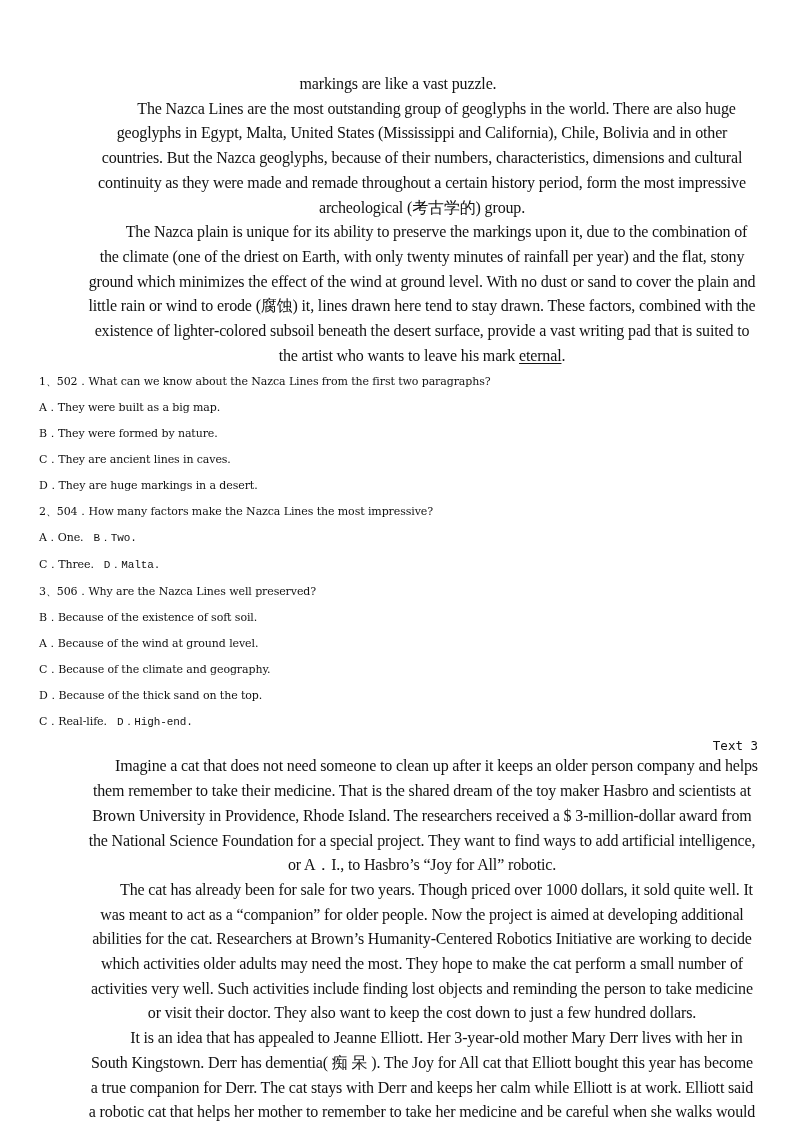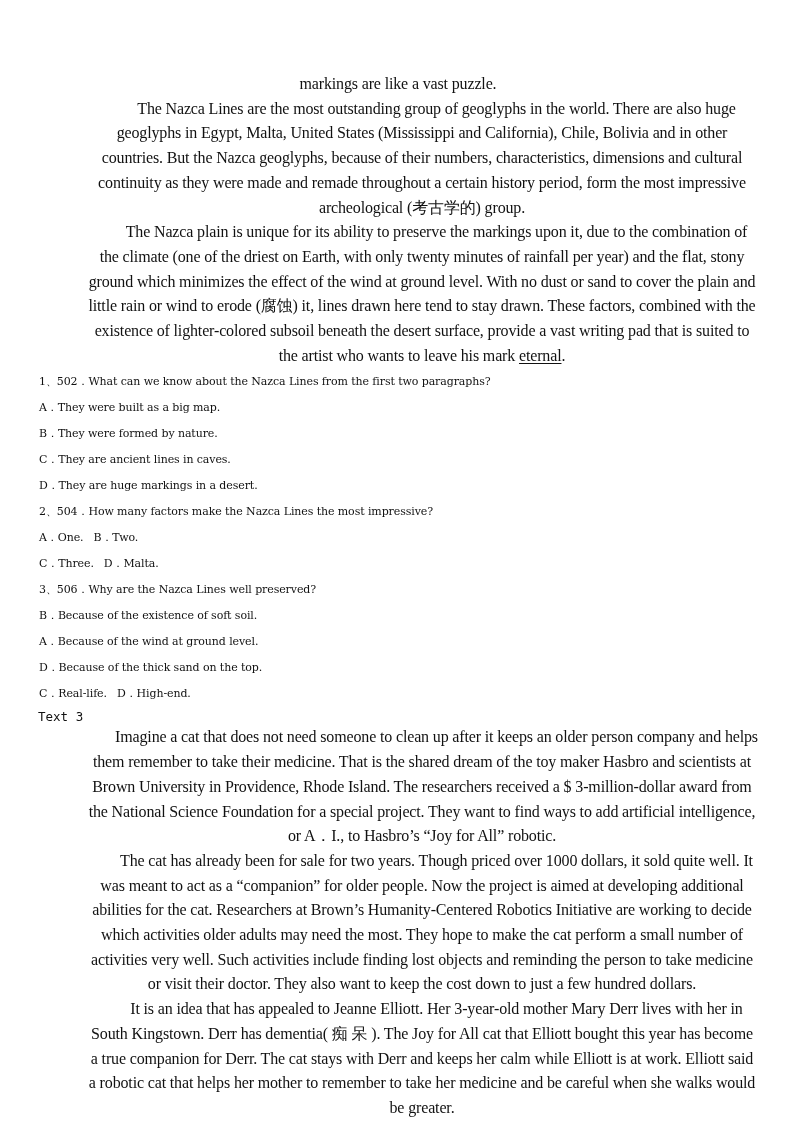--- a/index.html
+++ b/index.html
@@ -16,26 +16,26 @@
   }
   .indent { text-indent: 29px; margin-left: 48px; }
   .q {
     font-family: "DejaVu Serif", serif;
     font-size: 11px;
     line-height: 25px;
     margin: 1px;
     white-space: nowrap;
     letter-spacing: -0.1px;
   }
-  .q .opt + .opt { margin-left: 10px; }
+  .q .opt + .opt { margin-left: 10px; font-family: Liberation Mono, monospace; }
   .title {
     font-family: "DejaVu Sans Mono", monospace;
     font-size: 12.5px;
     line-height: 16px;
-    text-align: left;
+    text-align: right;
     margin: 0;
     padding-top: 2px;
   }
   u { text-decoration: underline; text-underline-offset: 2px; }
 </style>
 </head>
 <body>
 
 <div class="page">
 
@@ -54,20 +54,21 @@
   <div>
     <p class="q">2、504．How many factors make the Nazca Lines the most impressive?</p>
     <p class="q"><span class="opt">A．One.</span><span class="opt">B．Two.</span></p>
     <p class="q"><span class="opt">C．Three.</span><span class="opt">D．Malta.</span></p>
   </div>
 
   <div>
     <p class="q">3、506．Why are the Nazca Lines well preserved?</p>
     <p class="q"><span class="opt">B．Because of the existence of soft soil.</span></p>
     <p class="q"><span class="opt">A．Because of the wind at ground level.</span></p>
+    <p class="q"><span class="opt">C．Because of the climate and geography.</span></p>
     <p class="q"><span class="opt">D．Because of the thick sand on the top.</span></p>
   </div>
 
   <div>
     <p class="q"><span class="opt">C．Real-life.</span><span class="opt">D．High-end.</span></p>
   </div>
 
   <p class="title">Text 3</p>
   <p class="para indent">Imagine a cat that does not need someone to clean up after it keeps an older person company and helps them remember to take their medicine. That is the shared dream of the toy maker Hasbro and scientists at Brown University in Providence, Rhode Island. The researchers received a $ 3-million-dollar award from the National Science Foundation for a special project. They want to find ways to add artificial intelligence, or A．I., to Hasbro’s “Joy for All” robotic.</p>
   <p class="para indent">The cat has already been for sale for two years. Though priced over 1000 dollars, it sold quite well. It was meant to act as a “companion” for older people. Now the project is aimed at developing additional abilities for the cat. Researchers at Brown’s Humanity-Centered Robotics Initiative are working to decide which activities older adults may need the most. They hope to make the cat perform a small number of activities very well. Such activities include finding lost objects and reminding the person to take medicine or visit their doctor. They also want to keep the cost down to just a few hundred dollars.</p>

